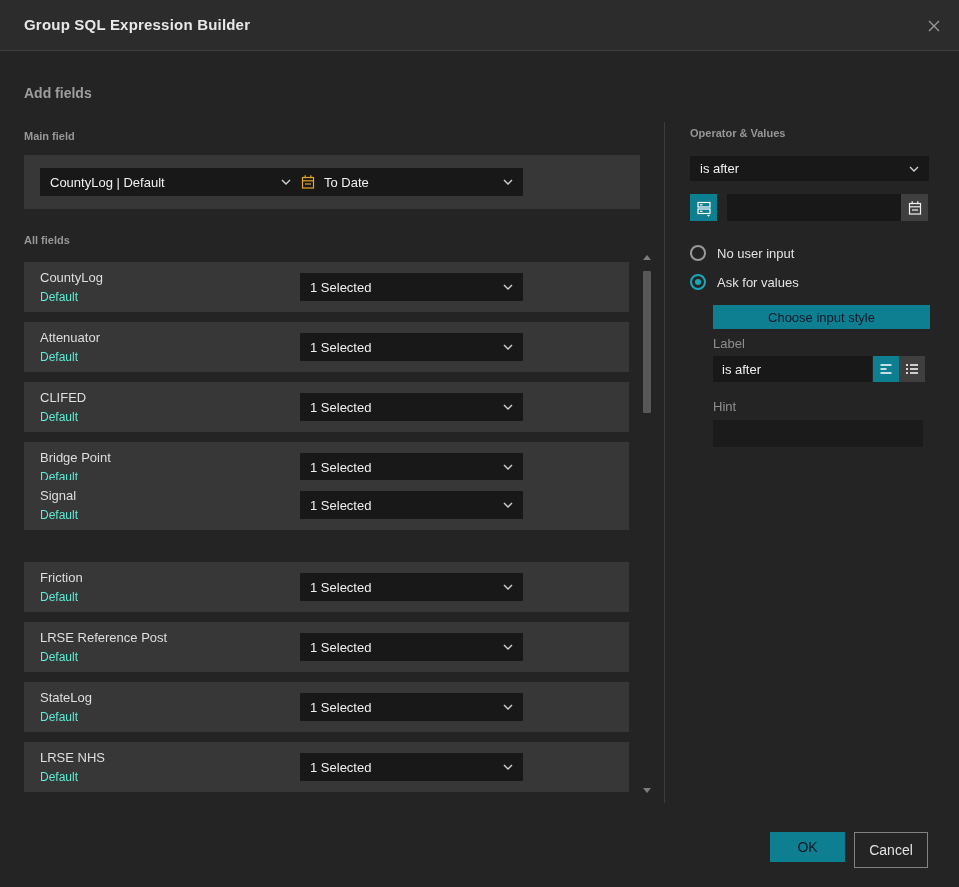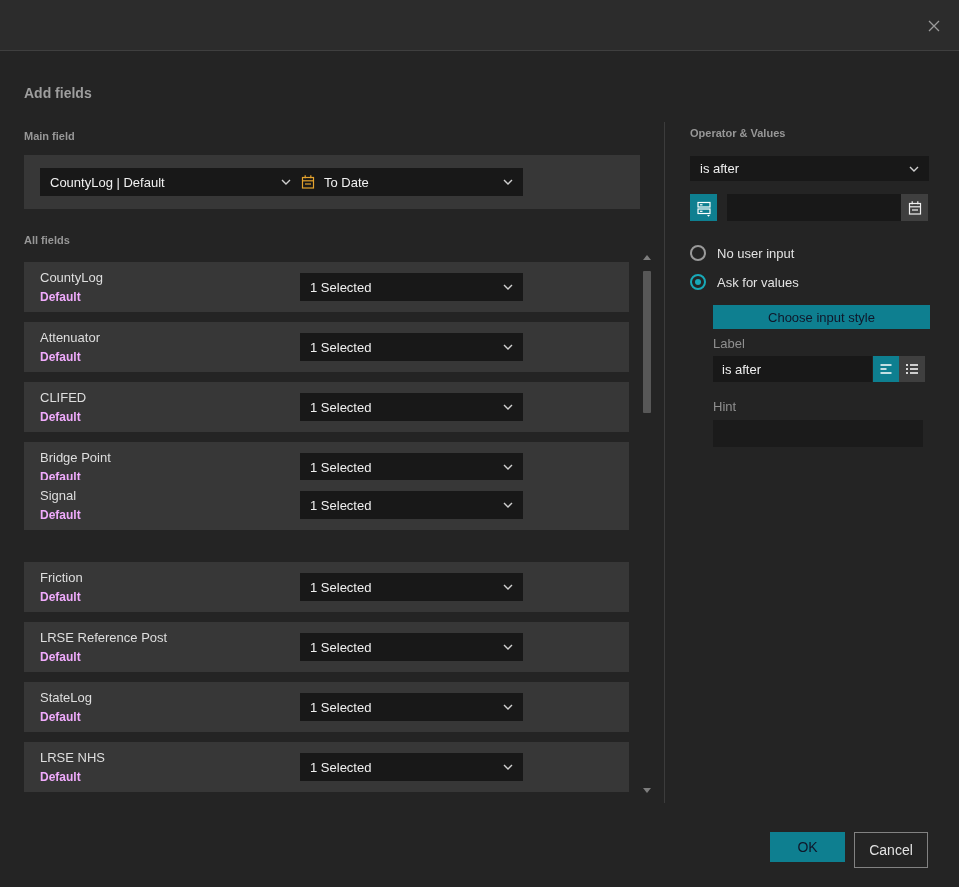--- a/index.html
+++ b/index.html
@@ -20,21 +20,21 @@
   
   .panel{background:#373737;}
   .dropdown{
     background:#181818;display:flex;align-items:center;padding:0 10px;
     font-size:13px;color:#f0f0f0;cursor:pointer;justify-content:space-between;
   }
   .dd-left{display:flex;align-items:center;gap:8px;min-width:0;}
   .dd-text{white-space:nowrap;overflow:hidden;}
   .field-row{left:24px;width:605px;height:50px;background:#373737;}
   .field-name{position:absolute;left:16px;top:8px;font-size:13px;color:#dedede;}
-  .field-sub{position:absolute;left:16px;top:28px;font-size:12px;color:#f0abfc;font-weight:bold;}
+  .field-sub{position:absolute;left:16px;top:28px;font-size:12px;color:#5eead4;}
   .row-dd{position:absolute;left:276px;top:11px;width:203px;height:28px;}
   
   .sb-thumb{left:643px;width:8px;background:#575757;border-radius:1px;}
   .sb-arrow{left:643px;width:0;height:0;border-left:4px solid transparent;border-right:4px solid transparent;}
   .sb-up{border-bottom:5px solid #7d7d7d;}
   .sb-down{border-top:5px solid #7d7d7d;}
   
   .vdivider{left:664px;top:122px;width:1px;height:681px;background:#3c3c3c;}
   
   .sq-btn{width:27px;height:27px;display:flex;align-items:center;justify-content:center;cursor:pointer;}
@@ -60,20 +60,21 @@
     font-family:"Liberation Sans",sans-serif;display:flex;align-items:center;justify-content:center;cursor:pointer;
   }
   svg{display:block;}
 </style>
 </head>
 <body>
 
 <div class="dialog">
 
   <div class="abs titlebar"></div>
+  <div class="abs title">Group SQL Expression Builder</div>
   <div class="abs close-btn">
     <span>
       <svg width="18" height="18" viewBox="0 0 18 18">
         <path d="M4 4 L14 14 M14 4 L4 14" stroke="#9a9a9a" stroke-width="1.3" fill="none"></path>
       </svg>
     </span>
   </div>
 
   <div class="abs h-bold" style="left:24px;top:85px;">Add fields</div>
 

